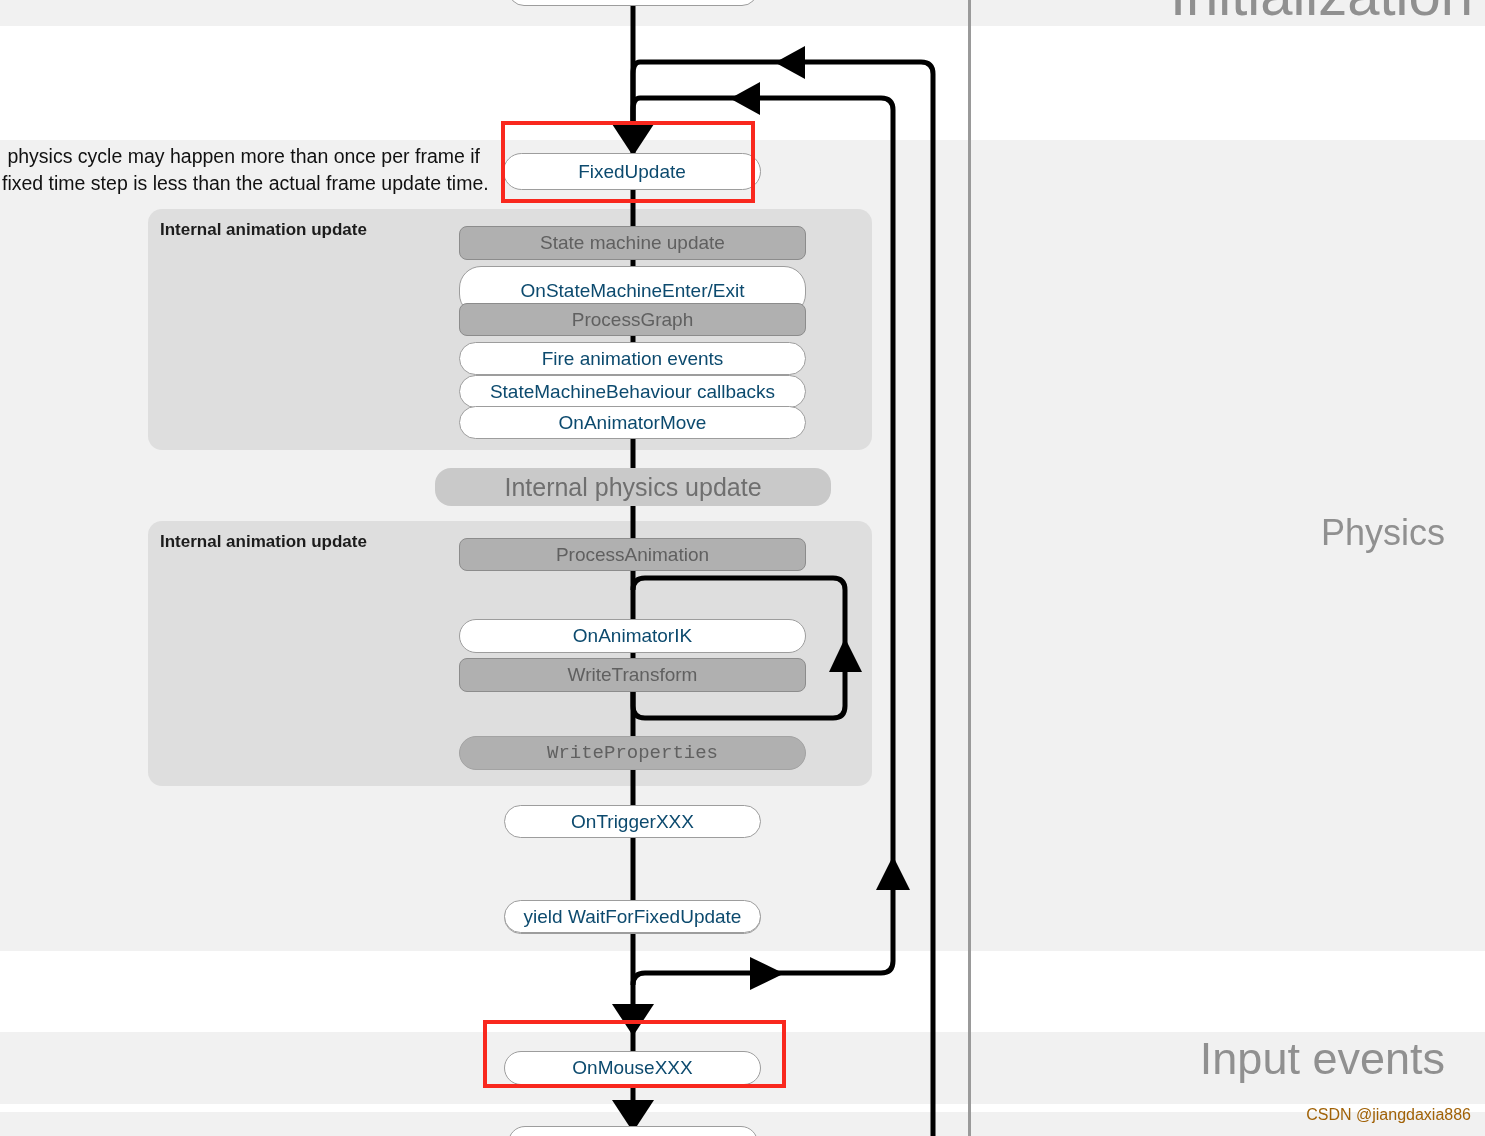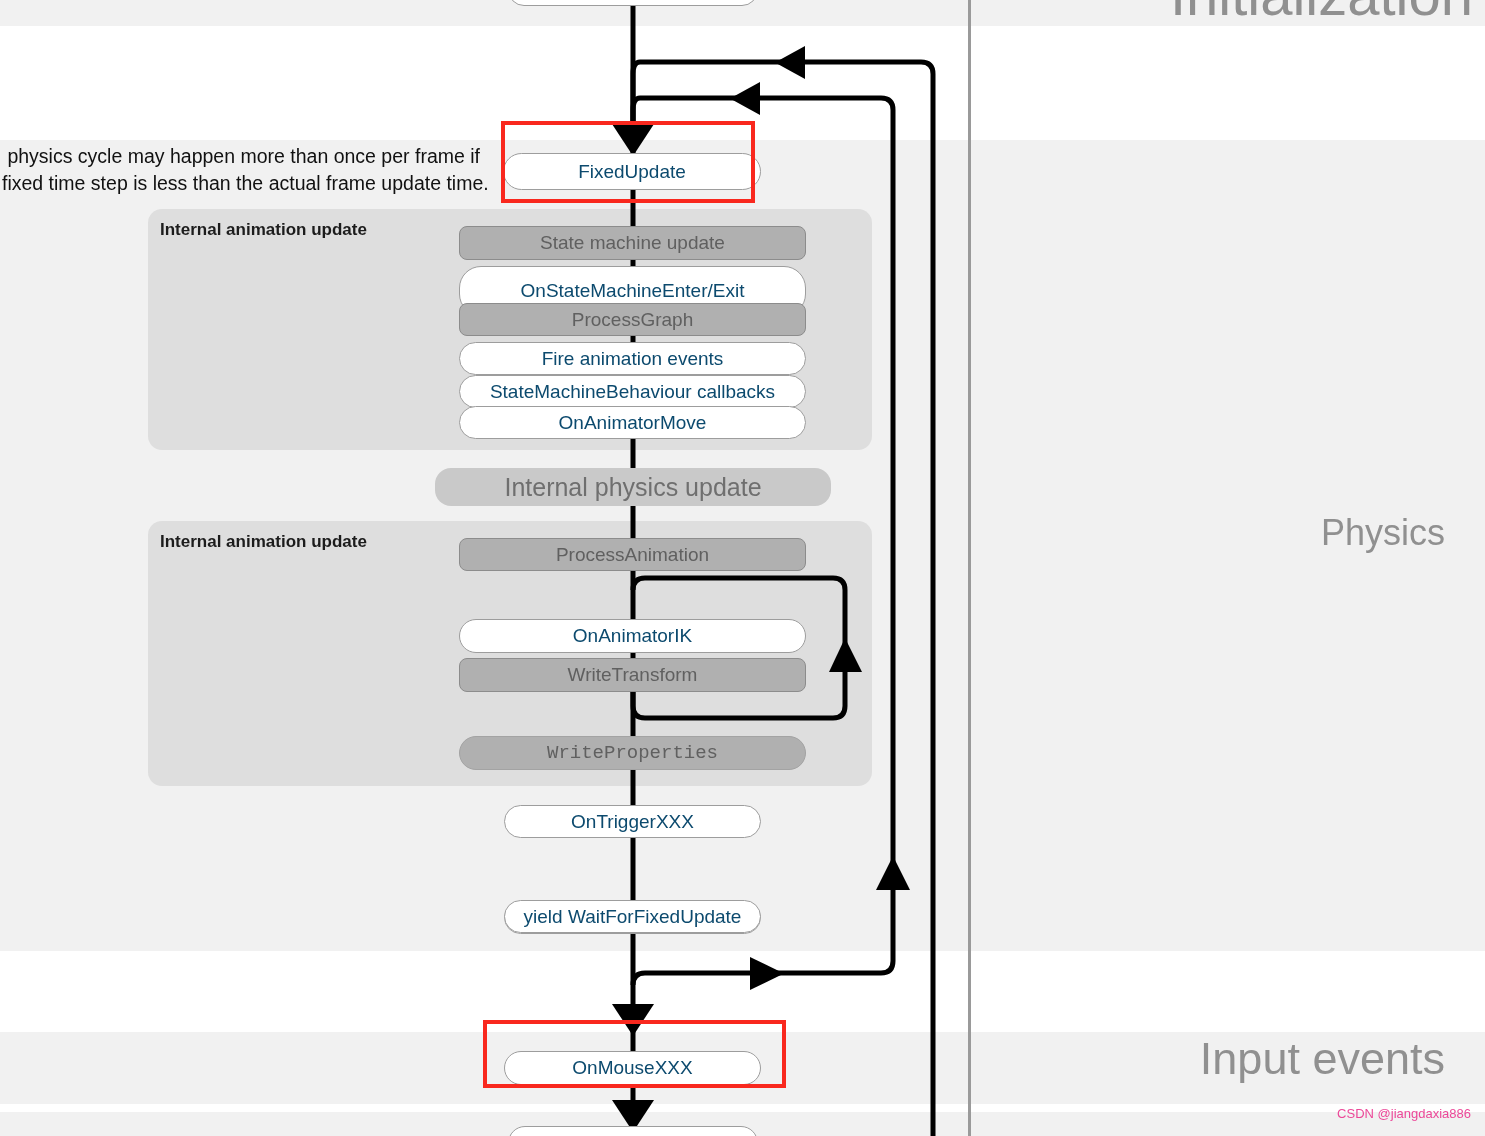--- a/index.html
+++ b/index.html
@@ -93,22 +93,22 @@
     box-sizing:border-box;
     background:transparent;
   }
 
   
   #wires{position:absolute;left:0;top:0;width:1485px;height:1136px;pointer-events:none;}
 
   
   .watermark{
     position:absolute;
-    color:#ec4899;
-    font-size:13px;
+    color:#a16207;
+    font-size:16px;
     white-space:nowrap;
   }
 </style>
 </head>
 <body>
 
 <div id="stage">
 
   <div class="band" style="top:0px;height:26px;"></div>
   <div class="band" style="top:140px;height:811px;"></div>

